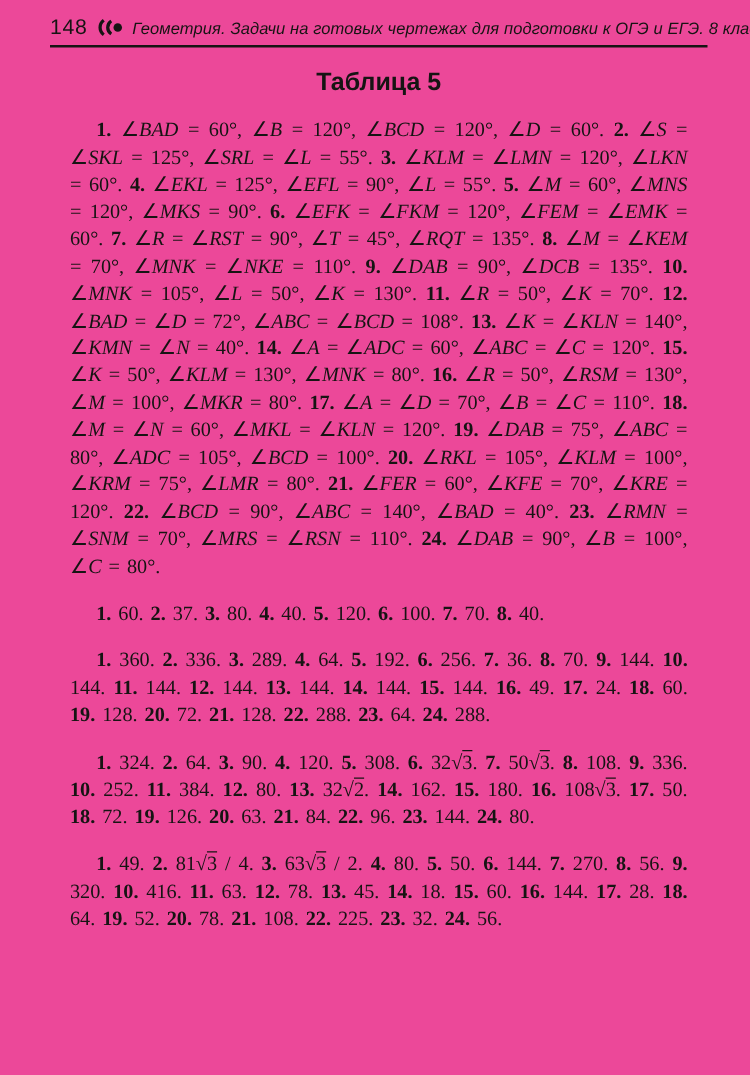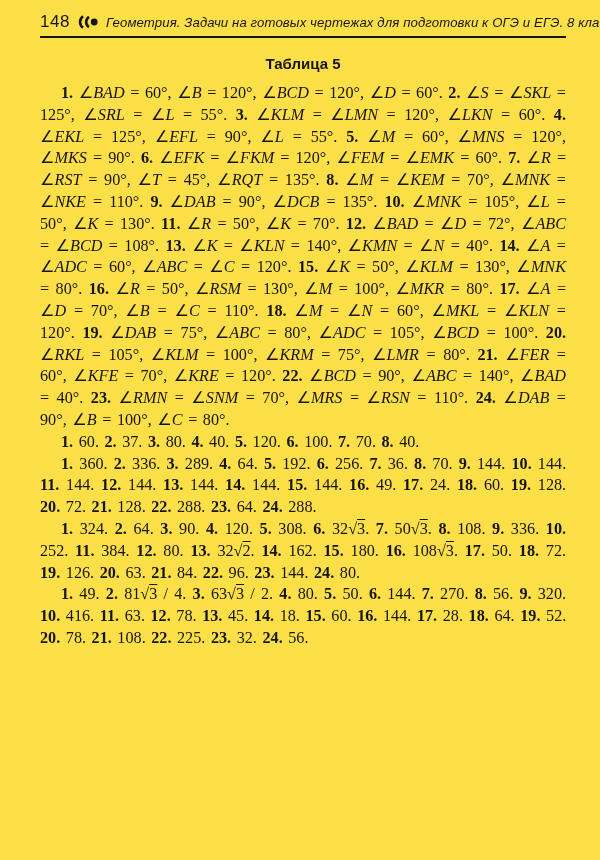--- a/index.html
+++ b/index.html
@@ -5,21 +5,21 @@
   html, body {
     margin: 0;
     padding: 0;
     background: #f4f2ee;
   }
   .page {
     position: relative;
     width: 600px;
     height: 860px;
     margin: 0 auto;
-    background: #fde047;
+    background: #ec4899;
     color: #161413;
     font-family: "Liberation Serif", serif;
     box-sizing: border-box;
     padding: 10px 34px 20px 40px;
     overflow: hidden;
   }
   
   .header {
     display: flex;
     align-items: center;
@@ -38,26 +38,26 @@
     font-size: 13.2px;
     font-style: italic;
     letter-spacing: 0.1px;
   }
   .htext b { font-weight: normal; }
   
   .stitle {
     text-align: center;
     font-family: "Liberation Sans", sans-serif;
     font-weight: bold;
-    font-size: 15px;
+    font-size: 20px;
     margin: 17px 0 11px 0;
   }
   
   .ans {
-    margin: 0;
+    margin: 16px;
     font-size: 16.2px;
     line-height: 21.8px;
     text-align: justify;
     text-indent: 21px;
     word-spacing: 1.5px;
   }
   .ans .n { font-weight: bold; font-style: normal; }
   .ans i { font-family: "Liberation Serif", serif; }
   .sq { white-space: nowrap; }
   .sq .ov { text-decoration: overline; }

